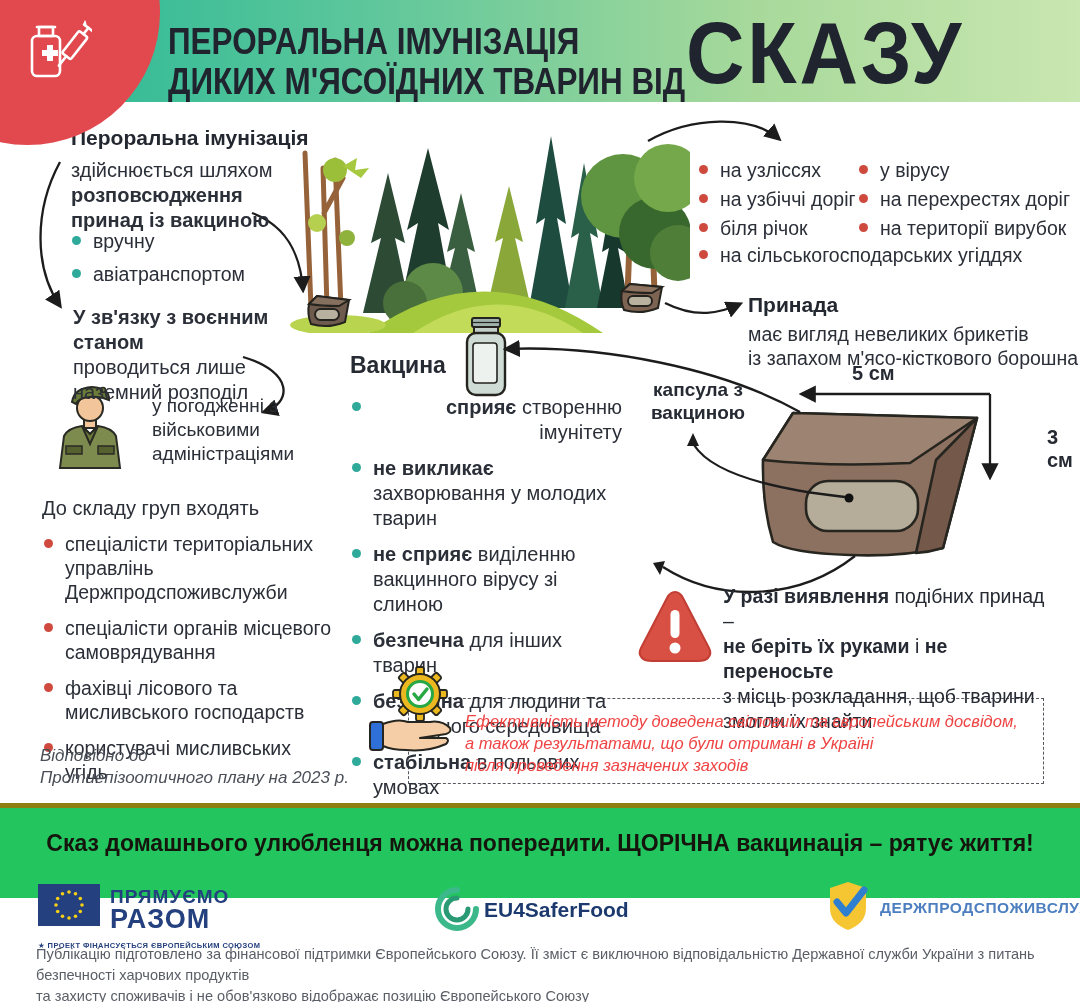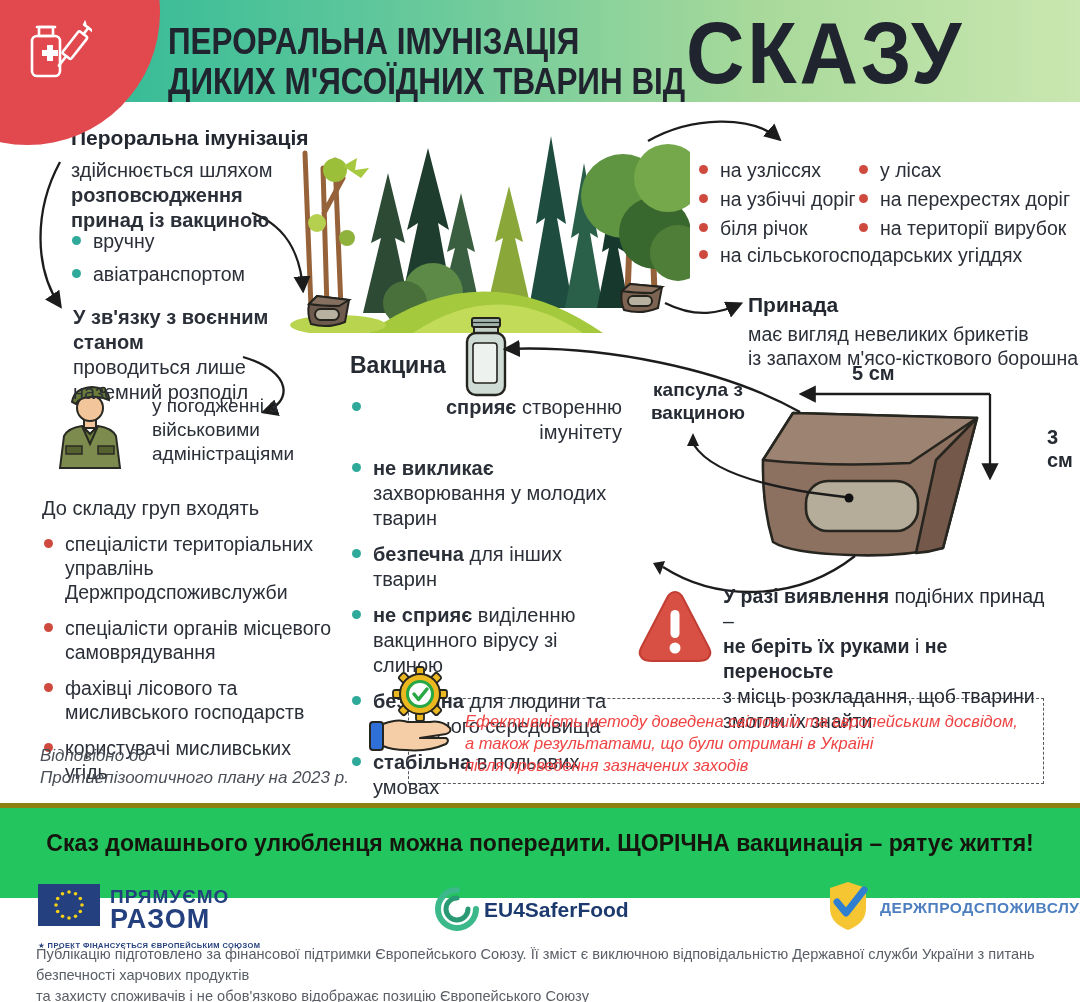--- a/index.html
+++ b/index.html
@@ -167,21 +167,21 @@
     <div>Відповідно до</div>
     <div>Протиепізоотичного плану на 2023 р.</div>
   </div>
 
   <ul class="abs blist redl z2" style="left:697px;top:158px;">
     <li style="margin-bottom:5px;">на узліссях</li>
     <li style="margin-bottom:5px;text-align:center;">на узбіччі доріг</li>
     <li>біля річок</li>
   </ul>
   <ul class="abs blist redl z2" style="left:857px;top:158px;">
-    <li style="margin-bottom:5px;">у лісах</li>
+    <li style="margin-bottom:5px;">у вірусу</li>
     <li style="margin-bottom:5px;">на перехрестях доріг</li>
     <li>на території вирубок</li>
   </ul>
   <ul class="abs blist redl z2" style="left:697px;top:243px;">
     <li>на сільськогосподарських угіддях</li>
   </ul>
 
   <div class="abs h2 z2" style="left:748px;top:293px;">Принада</div>
   <div class="abs txt z2" style="left:748px;top:322px;font-size:19.5px;line-height:24px;">
     <div>має вигляд невеликих брикетів</div>
@@ -211,22 +211,22 @@
       <line x1="12" y1="6.5" x2="40" y2="6.5" stroke="#24231e" stroke-width="1.2"></line>
       <rect x="14" y="11" width="24" height="6" fill="#c2cfc9" stroke="#24231e" stroke-width="2"></rect>
       <rect x="7" y="17" width="38" height="62" rx="9" fill="#cfdbd5" stroke="#24231e" stroke-width="2.4"></rect>
       <rect x="13" y="27" width="24" height="40" rx="3" fill="#eef2ef" stroke="#24231e" stroke-width="1.6"></rect>
     </svg>
   </div>
   <div class="abs z2" style="left:350px;top:352px;font-weight:800;font-size:23px;">Вакцина</div>
   <ul class="abs blist teal z2" style="left:350px;top:395px;width:272px;">
     <li style="margin-bottom:11px;font-size:20px;line-height:25px;text-align:right;"><b>сприяє</b><span> створенню імунітету</span></li>
     <li style="margin-bottom:11px;font-size:20px;line-height:25px;"><b>не викликає</b><span> захворювання у молодих тварин</span></li>
+    <li style="margin-bottom:11px;font-size:20px;line-height:25px;"><b>не сприяє</b><span> виділенню вакцинного вірусу зі слиною</span></li>
     <li style="margin-bottom:11px;font-size:20px;line-height:25px;"><b>безпечна</b><span> для інших тварин</span></li>
-    <li style="margin-bottom:11px;font-size:20px;line-height:25px;"><b>не сприяє</b><span> виділенню вакцинного вірусу зі слиною</span></li>
     <li style="margin-bottom:11px;font-size:20px;line-height:25px;"><b>безпечна</b><span> для людини та природного середовища</span></li>
     <li style="font-size:20px;line-height:25px;"><b>стабільна</b><span> в польових умовах</span></li>
   </ul>
 
   <div class="abs" style="left:636px;top:588px;">
     <svg width="78" height="76" viewBox="0 0 78 76">
       <path d="M39 4 Q44 4 47 10 L73 60 Q76 66 72 70 Q69 73 62 73 L16 73 Q9 73 6 70 Q2 66 5 60 L31 10 Q34 4 39 4 Z" fill="#d84f43" stroke="#c23d33" stroke-width="2"></path>
       <rect x="34.5" y="22" width="9" height="28" rx="4.5" fill="#fff"></rect>
       <circle cx="39" cy="60" r="5.5" fill="#fff"></circle>
     </svg>

